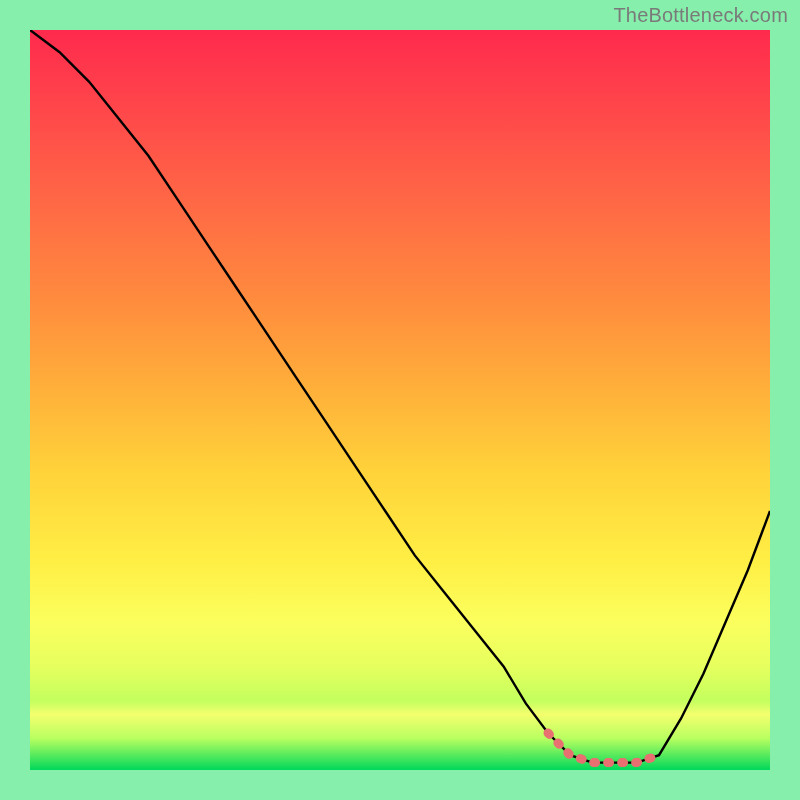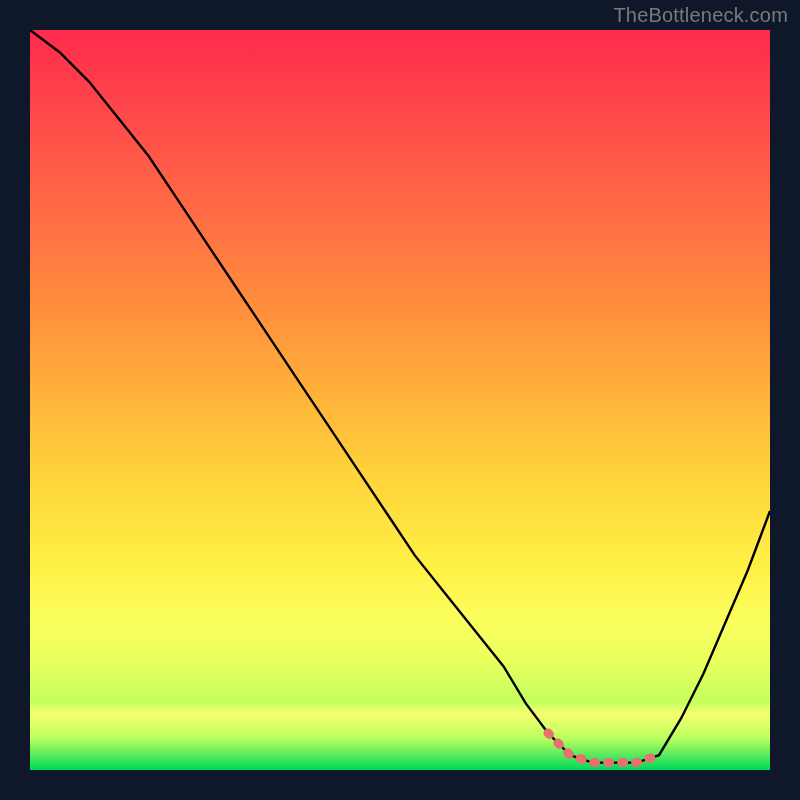--- a/index.html
+++ b/index.html
@@ -10,21 +10,21 @@
     background: #000;
     overflow: hidden;
     font-family: Arial, Helvetica, sans-serif;
   }
   .frame {
     position: absolute;
     left: 0;
     top: 0;
     width: 800px;
     height: 800px;
-    background: #0f172a;
+    background: #86efac;
   }
   .plot-area {
     position: absolute;
     left: 30px;
     top: 30px;
     width: 740px;
     height: 740px;
     overflow: hidden;
   }
   .gradient {

